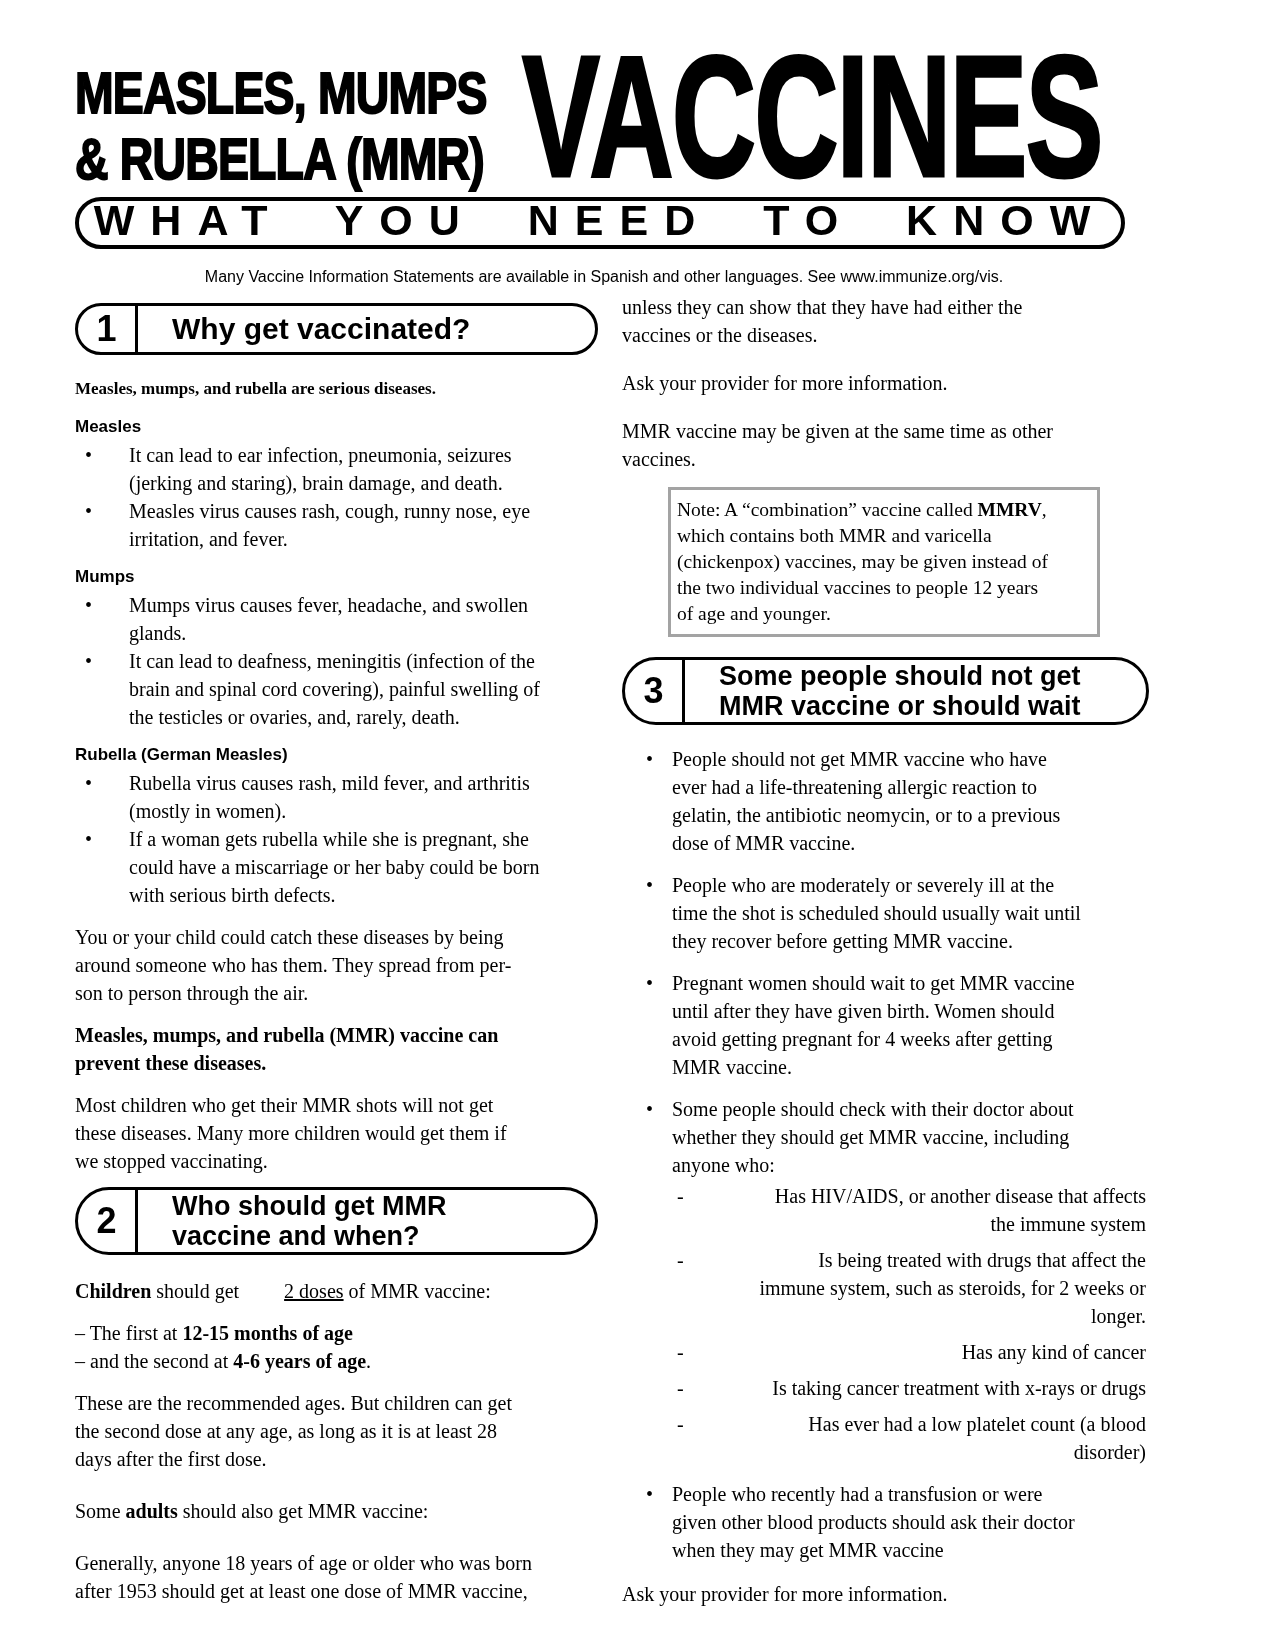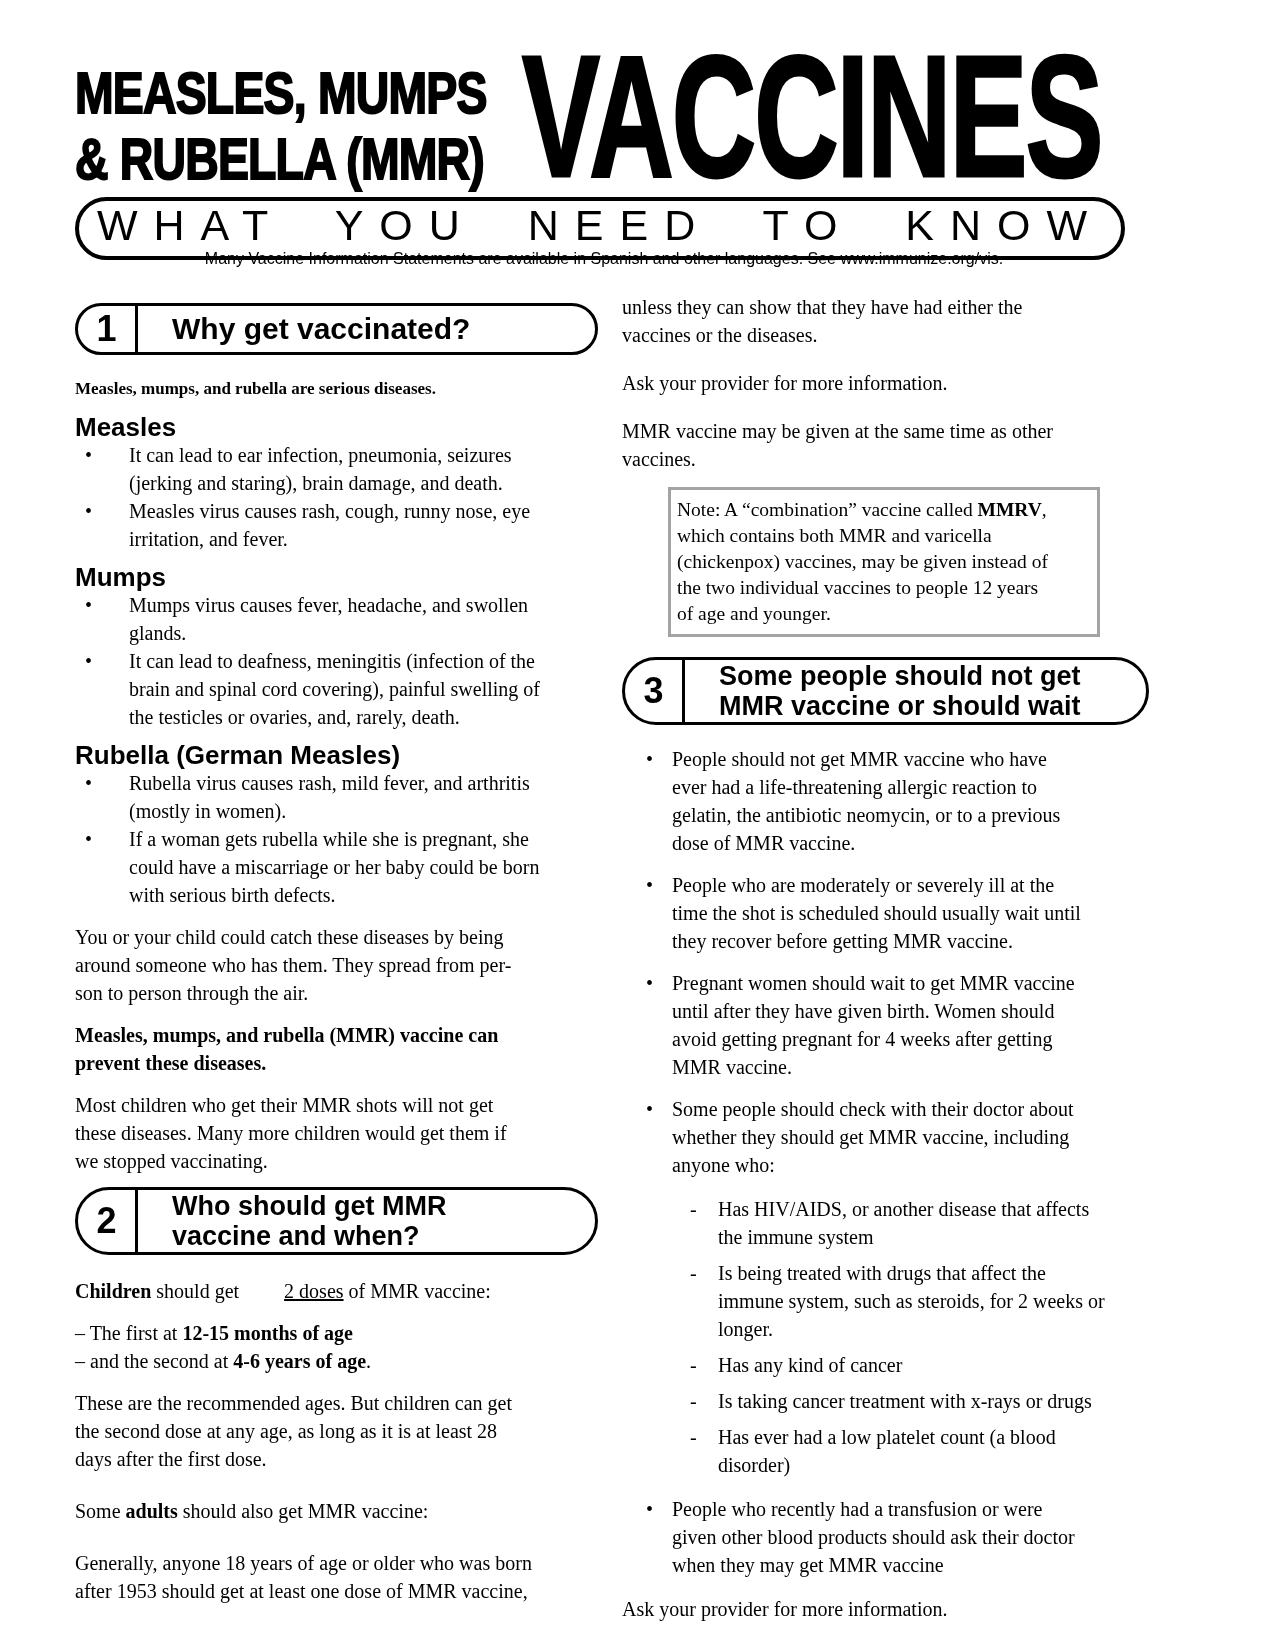--- a/index.html
+++ b/index.html
@@ -5,25 +5,25 @@
   html,body{margin:0;padding:0;background:#fff;}
   .page{position:relative;width:1275px;height:1650px;background:#fff;color:#000;overflow:hidden;}
 
   
   .title-small{position:absolute;left:75px;top:60px;font-family:"Liberation Sans",sans-serif;
     font-weight:bold;font-size:58px;line-height:66px;letter-spacing:-1px;
     transform:scaleX(.80);transform-origin:left top;-webkit-text-stroke:2px #000;white-space:nowrap;}
   .title-big{position:absolute;left:522px;top:30px;font-family:"Liberation Sans",sans-serif;
     font-weight:bold;font-size:172px;line-height:172px;letter-spacing:-3px;
     transform:scaleX(.68);transform-origin:left top;-webkit-text-stroke:3px #000;white-space:nowrap;}
-  .banner{position:absolute;left:75px;top:197px;width:1050px;height:63px;box-sizing:border-box;
-    border:4px solid #000;border-radius:33px;display:flex;align-items:flex-start;justify-content:center;
-    font-family:"Liberation Sans",sans-serif;font-weight:normal;font-size:43px;
+  .banner{position:absolute;left:75px;top:197px;width:1050px;height:52px;box-sizing:border-box;
+    border:4px solid #000;border-radius:33px;display:flex;align-items:flex-end;justify-content:center;
+    font-family:"Liberation Sans",sans-serif;font-weight:bold;font-size:43px;
     letter-spacing:16px;word-spacing:24px;white-space:nowrap;}
-  .subtitle{position:absolute;left:0;top:250px;width:1208px;text-align:center;
+  .subtitle{position:absolute;left:0;top:268px;width:1208px;text-align:center;
     font-family:"Liberation Sans",sans-serif;font-size:16px;}
 
   
   .col{position:absolute;font-family:"Liberation Serif",serif;font-size:20px;line-height:28px;}
   .col-left{left:75px;top:303px;width:523px;}
   .col-right{left:622px;top:293px;width:527px;}
   p{margin:0;white-space:pre-line;}
   .b{font-weight:bold;}
   .u{text-decoration:underline;margin-left:40px;}
 
@@ -32,41 +32,41 @@
     box-sizing:border-box;font-family:"Liberation Sans",sans-serif;font-weight:bold;background:#fff;}
   .sec-box.single{height:52px;}
   .sec-box.double{height:68px;}
   .sec-num{width:57px;flex:0 0 57px;border-right:3px solid #000;display:flex;
     align-items:center;justify-content:center;font-size:36px;}
   .sec-title{flex:1;display:flex;align-items:center;padding-left:34px;white-space:pre-line;}
   .sec-box.single .sec-title{font-size:30px;line-height:32px;}
   .sec-box.double .sec-title{font-size:27px;line-height:30px;}
 
   
-  h3{font-family:"Liberation Sans",sans-serif;font-weight:bold;font-size:26px;line-height:24px;margin:12px 0 2px;}
+  h3{font-family:"Liberation Sans",sans-serif;font-weight:bold;font-size:17px;line-height:24px;margin:12px 0 2px;}
   .intro{margin-top:20px;font-weight:bold;font-size:17px;}
   ul.bullets{list-style:none;margin:0;padding:0;}
   .bullets li{position:relative;padding-left:54px;}
   .bullets li::before{content:"\2022";position:absolute;left:10px;}
   .bullets li span{white-space:pre-line;}
   .catch,.prevent,.most,.ages,.doses{margin-top:14px;}
   .prevent{font-weight:bold;}
   .s2box{margin-top:12px;}
   .children{margin-top:22px;}
   .adults,.generally{margin-top:24px;}
 
   
   .ask1,.sametime{margin-top:20px;}
   .note{margin:14px 0 0 46px;width:432px;box-sizing:border-box;border:3px solid #a3a3a3;
     padding:7px 6px;font-size:19.5px;line-height:26px;white-space:pre-line;}
   .s3box{margin-top:20px;margin-bottom:20px;}
   .col-right .bullets li{padding-left:50px;margin-bottom:14px;}
   .col-right .bullets li::before{left:24px;}
   .col-right .bullets li:last-child{margin-bottom:0;}
-  ul.subdashes{list-style:none;margin:16px;padding:0;}
+  ul.subdashes{list-style:none;margin:3px;padding:0;text-align:right;}
   .col-right .subdashes li{position:relative;padding-left:30px;margin:0 0 8px 0;}
   .col-right .subdashes li::before{content:"-";position:absolute;left:2px;}
   .subdashes li:last-child{margin-bottom:0;}
   .ask2{margin-top:16px;}
 </style>
 </head>
 <body>
 
 <div class="page">
 

